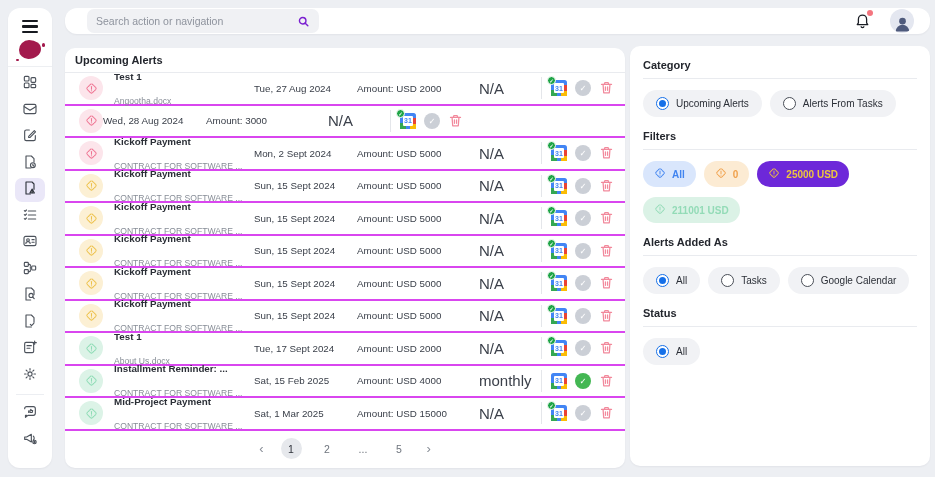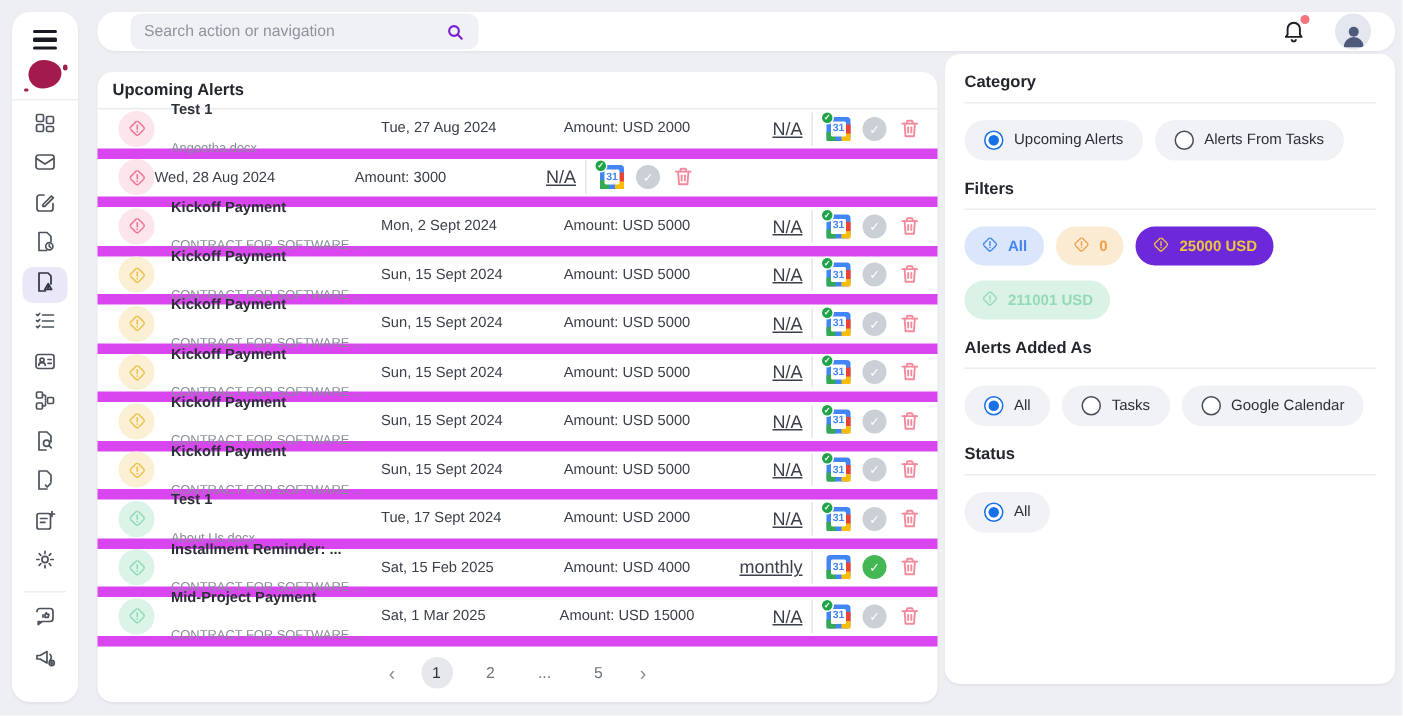--- a/index.html
+++ b/index.html
@@ -31,51 +31,51 @@
   .bell { position:relative; width:18px; height:18px; cursor:pointer; }
   .bell svg { width:17px; height:17px; }
   .bell-dot { position:absolute; top:-2px; right:-1px; width:6px; height:6px; background:#f4757f; border-radius:50%; }
   .avatar { width:24px; height:24px; border-radius:50%; background:#e4e7f0; display:flex; align-items:flex-end; justify-content:center; overflow:hidden; cursor:pointer; }
   .avatar svg { width:19px; height:19px; fill:#4e5a7c; }
 
   
   .main-card { left:65px; top:48px; width:560px; height:420px; border-radius:10px; }
   .card-head { height:25px; display:flex; align-items:center; padding:0 10px; border-bottom:1px solid #e9ebef; }
   .card-head h2 { font-size:11px; color:#23262d; }
-  .row { height:32.5px; display:flex; align-items:center; padding:0 8px 0 14px; border-bottom:7px solid #d946ef; }
+  .row { height:32.5px; display:flex; align-items:center; padding:0 8px 0 14px; border-bottom:2px solid #d946ef; }
   .sev { width:24px; height:24px; border-radius:50%; display:flex; align-items:center; justify-content:center; flex:none; }
   .sev svg { width:13px; height:13px; }
   .sev.pink   { background:#fce5eb; color:#ef7392; }
   .sev.yellow { background:#fcf0d4; color:#edc14a; }
   .sev.green  { background:#dcf3e7; color:#8edcb5; }
   .titles { flex:1; min-width:0; padding-left:11px; }
   .titles .t { font-size:9.8px; font-weight:bold; color:#2b2f37; white-space:nowrap; overflow:hidden; }
   .titles .s { font-size:8.6px; color:#878d97; white-space:nowrap; overflow:hidden; margin-top:14px; }
   .dcol { width:103px; font-size:9.8px; color:#3b404a; flex:none; }
-  .acol { width:122px; font-size:9.8px; color:#3b404a; text-align:center; flex:none; }
-  .fcol { width:56px; font-size:12px; color:#3b404a; text-align:right; flex:none;text-decoration:underline; }
+  .acol { width:122px; font-size:9.8px; color:#3b404a; flex:none; }
+  .fcol { width:56px; font-size:15px; color:#3b404a; text-align:left; flex:none; }
   .vsep { width:1px; height:22px; background:#e4e6ea; margin:0 9px 0 6px; flex:none; }
   .actions { display:flex; align-items:center; gap:8px; flex:none; padding-right:3px; }
   .gc { position:relative; width:16px; height:16px; background:#4285f4; border-radius:2.5px; cursor:pointer; flex:none; }
   .gc .corner-g { position:absolute; left:0; bottom:0; width:6px; height:6px; background:#34a853; }
   .gc .corner-y { position:absolute; right:0; bottom:0; width:6px; height:6px; background:#fbbc05; }
   .gc .corner-r { position:absolute; right:0; top:5px; width:3px; height:6px; background:#ea4335; }
   .gc .inner { position:absolute; inset:3px; background:#fff; border-radius:1px; display:flex; align-items:center; justify-content:center; font-size:7px; font-weight:bold; color:#4285f4; z-index:1; }
   .gc .badge { position:absolute; top:-4px; left:-4px; width:9px; height:9px; background:#1ea446; border:1.5px solid #fff; border-radius:50%; z-index:2; color:#fff; font-size:5.5px; line-height:8px; text-align:center; font-weight:bold; }
   .chk { width:16px; height:16px; border-radius:50%; background:#cbcfd6; color:#fff; display:flex; align-items:center; justify-content:center; font-size:8.5px; cursor:pointer; flex:none; }
   .chk.done { background:#43b753; }
   .trash { width:15px; height:16px; color:#f2899c; cursor:pointer; flex:none; }
   .trash svg { width:15px; height:15px; }
   .pagination { height:36px; display:flex; align-items:center; justify-content:center; gap:15px; color:#6e747d; font-size:10.5px; }
   .page-btn { min-width:21px; height:21px; display:flex; align-items:center; justify-content:center; cursor:pointer; border-radius:50%; }
   .page-btn.current { background:#e6e8ec; color:#2e323a; }
   .page-chevron { font-size:13px; cursor:pointer; color:#888e97; padding:0 2px; }
 
   
-  .right-card { left:630px; top:36px; width:300px; height:420px; border-radius:10px; padding:9px 13px; }
+  .right-card { left:630px; top:46px; width:300px; height:420px; border-radius:10px; padding:9px 13px; }
   .sect-title { font-size:11px; font-weight:bold; color:#23262d; margin:4px 0 7px; }
   .sect-divider { height:1px; background:#e9ebef; margin-bottom:11px; }
   .pill-wrap { display:flex; flex-wrap:wrap; gap:10px 8px; margin-bottom:13px; }
   .pill { display:inline-flex; align-items:center; gap:7px; background:#f1f2f5; border:0; border-radius:15px; height:27px; padding:0 13px; font-size:10px; color:#2b2f37; font-family:inherit; cursor:pointer; font-weight:500; }
   .radio { width:13px; height:13px; border-radius:50%; border:1.6px solid #494e57; position:relative; flex:none; background:#fff; }
   .pill.checked .radio { border-color:#1670e8; }
   .pill.checked .radio::after { content:""; position:absolute; inset:2px; border-radius:50%; background:#1670e8; }
   .fpill { display:inline-flex; align-items:center; gap:6px; border:0; border-radius:14px; height:26px; padding:0 11px; font-size:10px; font-weight:bold; font-family:inherit; cursor:pointer; }
   .fpill svg { width:12px; height:12px; }
   .fpill.blue   { background:#d9e6fc; color:#4184f0; }

